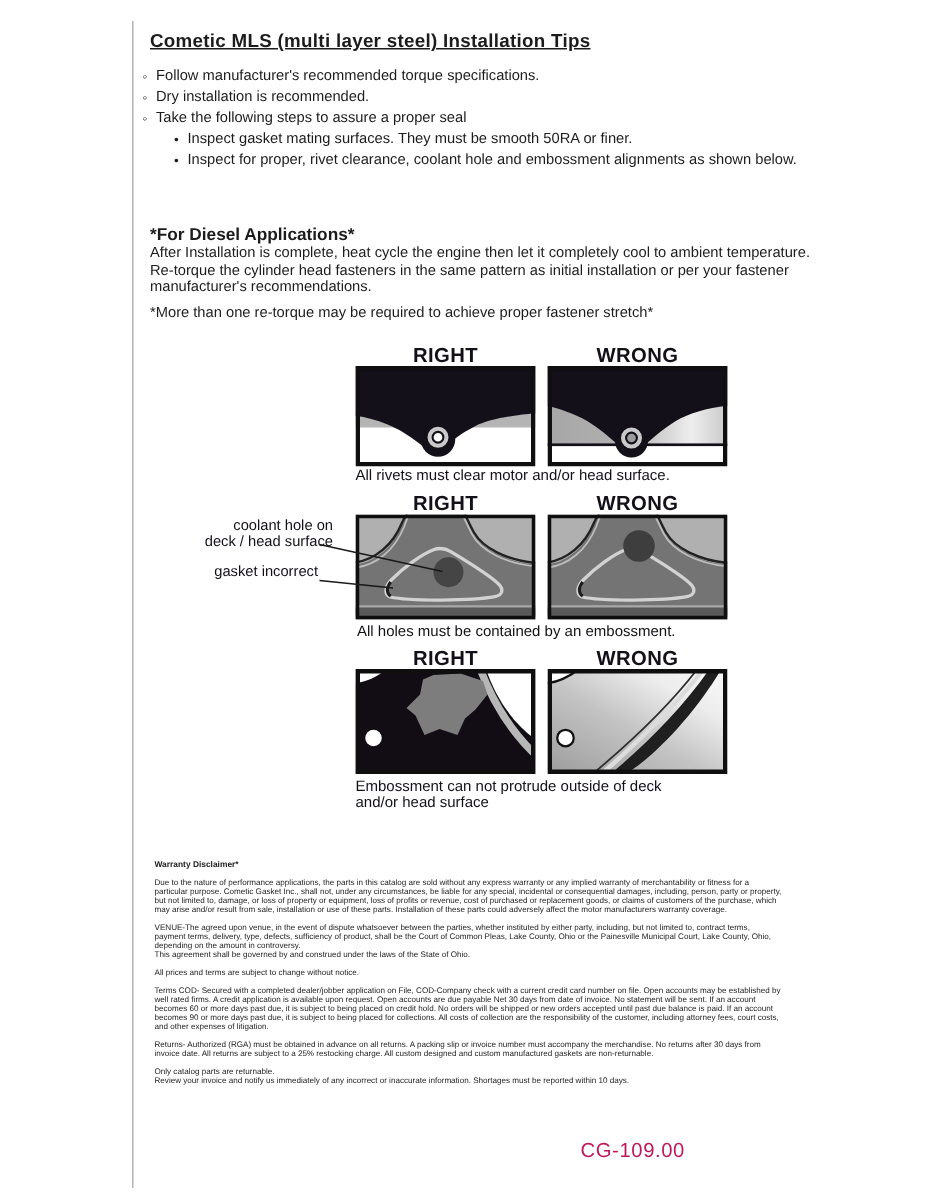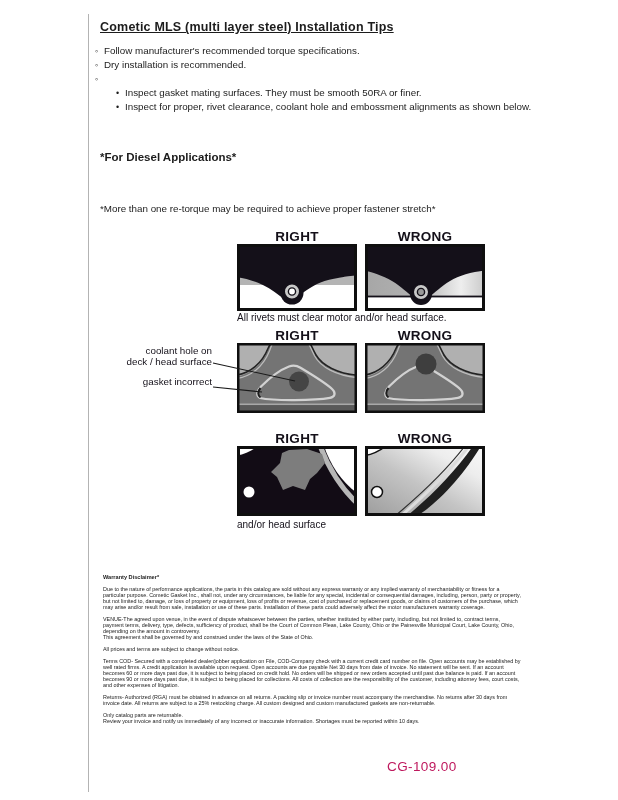--- a/index.html
+++ b/index.html
@@ -38,32 +38,34 @@
     <div class="bullet-row">
       <span class="marker">◦</span>
       <span>Follow manufacturer's recommended torque specifications.</span>
     </div>
     <div class="bullet-row">
       <span class="marker">◦</span>
       <span>Dry installation is recommended.</span>
     </div>
     <div class="bullet-row">
       <span class="marker">◦</span>
+      <span>Take the following steps to assure a proper seal</span>
     </div>
     <div class="bullet-row sub">
       <span class="marker">•</span>
       <span>Inspect gasket mating surfaces.  They must be smooth 50RA or finer.</span>
     </div>
     <div class="bullet-row sub">
       <span class="marker">•</span>
       <span>Inspect for proper, rivet clearance, coolant hole and embossment alignments as shown below.</span>
     </div>
   </div>
 
   <div class="abs sec-heading">*For Diesel Applications*</div>
+  <div class="abs body-para p2">After Installation is complete, heat cycle the engine then let it completely cool to ambient temperature. Re-torque the cylinder head fasteners in the same pattern as initial installation or per your fastener manufacturer's recommendations.</div>
   <div class="abs body-para p3">*More than one re-torque may be required to achieve proper fastener stretch*</div>
 
   <div class="abs rw-label" style="left:237px;top:229px;">RIGHT</div>
   <div class="abs rw-label" style="left:365px;top:229px;">WRONG</div>
 
   <svg class="abs" style="left:237px;top:244px;" width="120" height="67" viewBox="0 0 120 67">
     <rect width="120" height="67" fill="#ffffff"></rect>
     <path d="M0,31.5 C16,32.8 30,34.5 43,37 L43,41 L0,41 Z" fill="#b4b4b4"></path>
     <path d="M120,31.5 C104,32.8 90,34.5 77,37 L77,41 L120,41 Z" fill="#b4b4b4"></path>
     <path d="M0,0 H120 V31.5 C103,33 89,35.5 80,40 C70,45 63,51 57,55.5 C52,58.5 48,56 43,52 C36,46.5 28,41.5 21,38.8 C14,36.2 7,34 0,33.2 Z" fill="#141019"></path>
@@ -91,21 +93,21 @@
     <circle cx="56" cy="48" r="8" fill="#c9c9c9" stroke="#141019" stroke-width="2"></circle>
     <circle cx="56" cy="48" r="3.6" fill="#9b9b9b" stroke="#141019" stroke-width="1.4"></circle>
     <rect x="1.5" y="1.5" width="117" height="64" fill="none" stroke="#0f0f0f" stroke-width="3"></rect>
   </svg>
 
   <div class="abs cap" style="left:237px;top:312px;">All rivets must clear motor and/or head surface.</div>
 
   <div class="abs rw-label" style="left:237px;top:328px;">RIGHT</div>
   <div class="abs rw-label" style="left:365px;top:328px;">WRONG</div>
 
-  <div class="abs ann" style="left:90px;top:345px;">
+  <div class="abs ann" style="left:100px;top:345px;">
     <div>coolant hole on</div>
     <div>deck / head surface</div>
   </div>
   <div class="abs ann" style="left:90px;top:376px;">gasket incorrect</div>
 
   <svg class="abs" style="left:237px;top:343px;" width="120" height="70" viewBox="0 0 120 70">
     <rect width="120" height="70" fill="#b0b0b0"></rect>
     <path d="M0,70 V33.5 C13,31.5 25,22 31,7 C32.5,3 33.5,1 34.5,0 H73 C74,2 75.5,6.5 78,11.5 C84,23 100,31.5 120,33.5 V70 Z" fill="#747474"></path>
     <path d="M0,32 C13,30 25,20.5 31,5.5 C32.5,2 33.5,0.8 34.5,0" fill="none" stroke="#232323" stroke-width="1.6"></path>
     <path d="M73,0 C74.5,3 76.5,7.5 79,12 C85,22.5 101,30.5 120,32.3" fill="none" stroke="#232323" stroke-width="1.6"></path>
@@ -132,20 +134,21 @@
     <rect x="0" y="60.5" width="120" height="1.6" fill="#a8a8a8"></rect>
     <rect x="0" y="62.1" width="120" height="6" fill="#595959"></rect>
     <rect x="1.25" y="1.25" width="117.5" height="67.5" fill="none" stroke="#0f0f0f" stroke-width="2.5"></rect>
   </svg>
 
   <svg class="abs" style="left:120px;top:340px;pointer-events:none;" width="200" height="60" viewBox="0 0 200 60">
     <line x1="93" y1="23" x2="175" y2="41" stroke="#1a1a1a" stroke-width="1.1"></line>
     <line x1="93" y1="47" x2="142" y2="52" stroke="#1a1a1a" stroke-width="1.1"></line>
   </svg>
 
+  <div class="abs cap" style="left:238px;top:416px;">All holes must be contained by an embossment.</div>
 
   <div class="abs rw-label" style="left:237px;top:431px;">RIGHT</div>
   <div class="abs rw-label" style="left:365px;top:431px;">WRONG</div>
 
   <svg class="abs" style="left:237px;top:446px;" width="120" height="70" viewBox="0 0 120 70">
     <rect width="120" height="70" fill="#120c15"></rect>
     <path d="M0,0 H21 C14,5.5 7,8.5 0,9.5 Z" fill="#ffffff"></path>
     <path d="M87,0 H120 V47 C104,35.5 93,18 87,0 Z" fill="#ffffff"></path>
     <path d="M82,-3 C90,19 103,42 123,60" fill="none" stroke="#b7b7b7" stroke-width="5"></path>
     <polygon points="52,4 70,3 85,8 88,17 80,27 73,33 68,44 56,40 46,44 40,31 34,26 43,17 45,7" fill="#7d7d7d"></polygon>
@@ -166,20 +169,21 @@
     <path d="M0,0 H21 C14,5.5 7,8.5 0,9.5 Z" fill="#ffffff"></path>
     <path d="M0,9.5 C7,8.5 14,5.5 21,0" fill="none" stroke="#111111" stroke-width="1.5"></path>
     <path d="M30,70 C54,50 80,26 100,0" fill="none" stroke="#2f2f2f" stroke-width="1.2"></path>
     <path d="M36,70 C60,49 85,25 104,0" fill="none" stroke="#dcdcdc" stroke-width="3"></path>
     <path d="M42,70 C66,50 90,26 108,0 L116,0 C98,30 72,58 52,70 Z" fill="#1f1f1f"></path>
     <circle cx="12" cy="46" r="5.5" fill="#ffffff" stroke="#111111" stroke-width="1.5"></circle>
     <rect x="1.5" y="1.5" width="117" height="67" fill="none" stroke="#0f0f0f" stroke-width="3"></rect>
   </svg>
 
   <div class="abs cap" style="left:237px;top:519px;">
+    <div>Embossment can not protrude outside of deck</div>
     <div>and/or head surface</div>
   </div>
 
   <div class="abs legal">
     <div class="lg-head">Warranty Disclaimer*</div>
     <p>Due to the nature of performance applications, the parts in this catalog are sold without any express warranty or any implied warranty of merchantability or fitness for a particular purpose.  Cometic Gasket Inc., shall not, under any circumstances, be liable for any special, incidental or consequential damages, including, person, party or property, but not limited to, damage, or loss of property or equipment, loss of profits or revenue, cost of purchased or replacement goods, or claims of customers of the purchase, which may arise and/or result from sale, installation or use of these parts.  Installation of these parts could adversely affect the motor manufacturers warranty coverage.</p>
     <p class="tight">VENUE-The agreed upon venue, in the event of dispute whatsoever between the parties, whether instituted by either party, including, but not limited to, contract terms, payment terms, delivery, type, defects, sufficiency of product, shall be the Court of Common Pleas, Lake County, Ohio or the Painesville Municipal Court, Lake County, Ohio, depending on the amount in controversy.</p>
     <p>This agreement shall be governed by and construed under the laws of the State of Ohio.</p>
     <p>All prices and terms are subject to change without notice.</p>
     <p>Terms COD- Secured with a completed dealer/jobber application on File, COD-Company check with a current credit card number on file.  Open accounts may be established by well rated firms.  A credit application is available upon request.  Open accounts are due payable Net 30 days from date of invoice.  No statement will be sent.  If an account becomes 60 or more days past due, it is subject to being placed on credit hold.  No orders will be shipped or new orders accepted until past due balance is paid.  If an account becomes 90 or more days past due, it is subject to being placed for collections.  All costs of collection are the responsibility of the customer, including attorney fees, court costs, and other expenses of litigation.</p>

